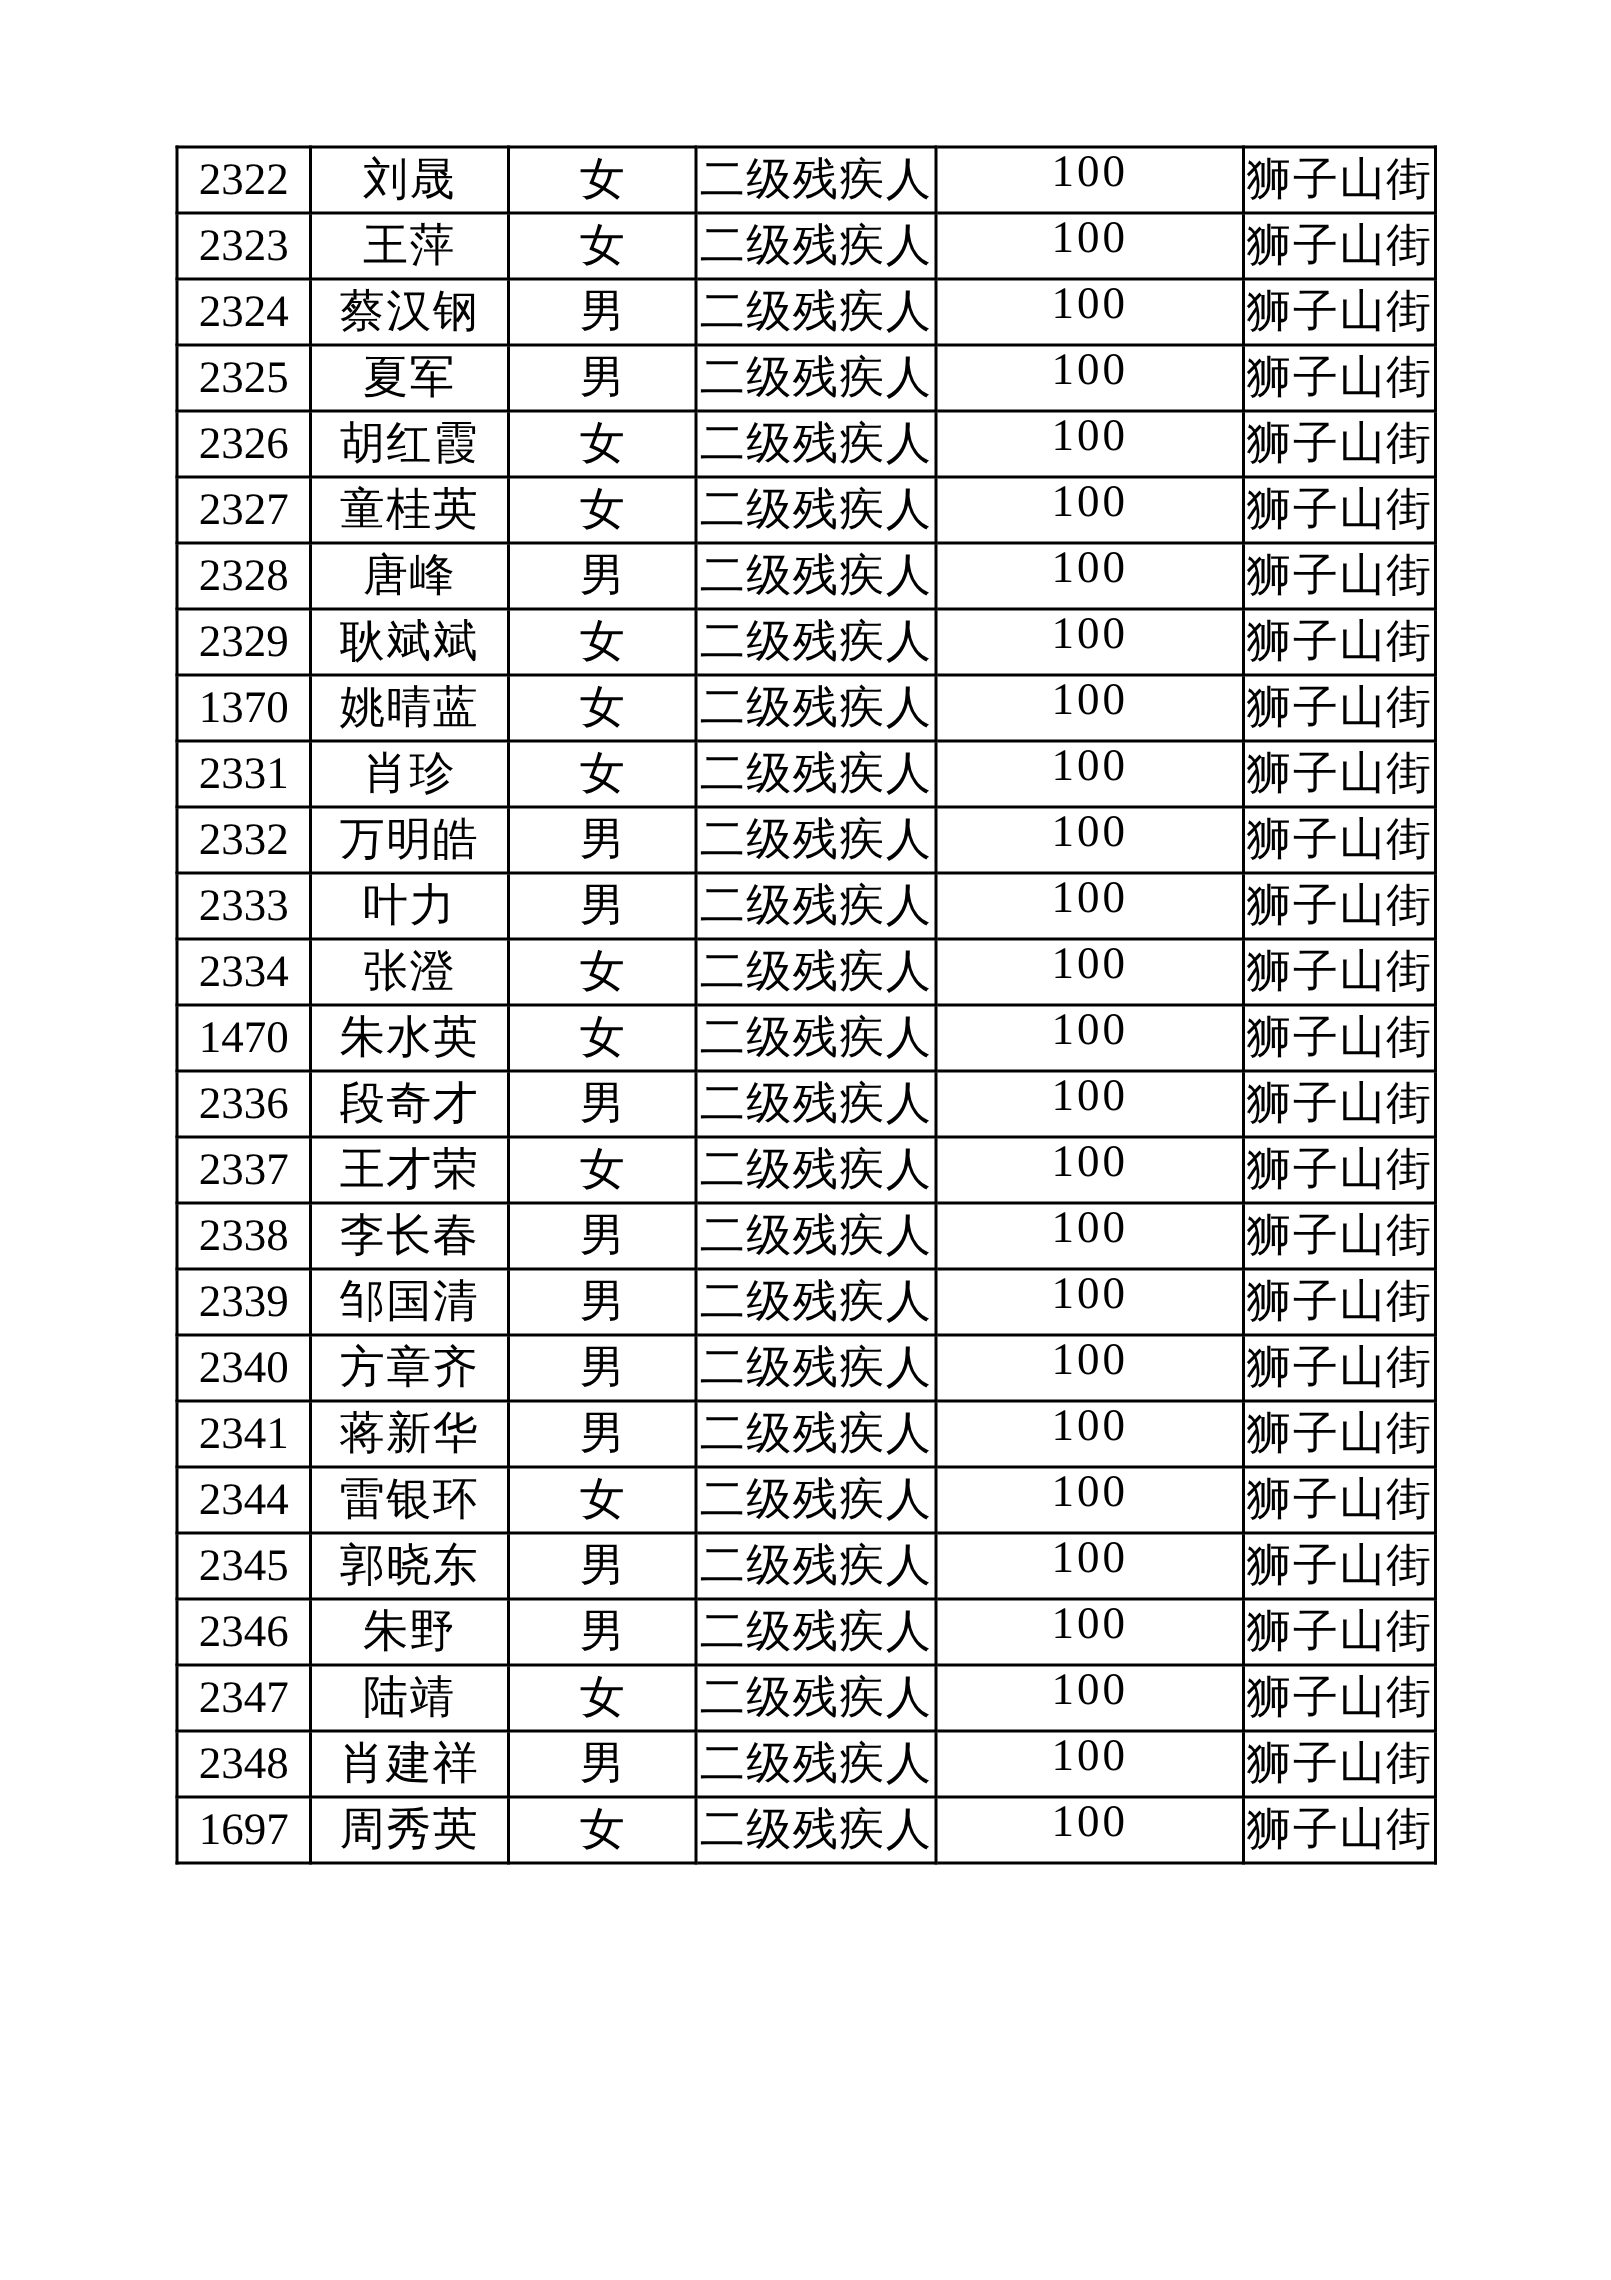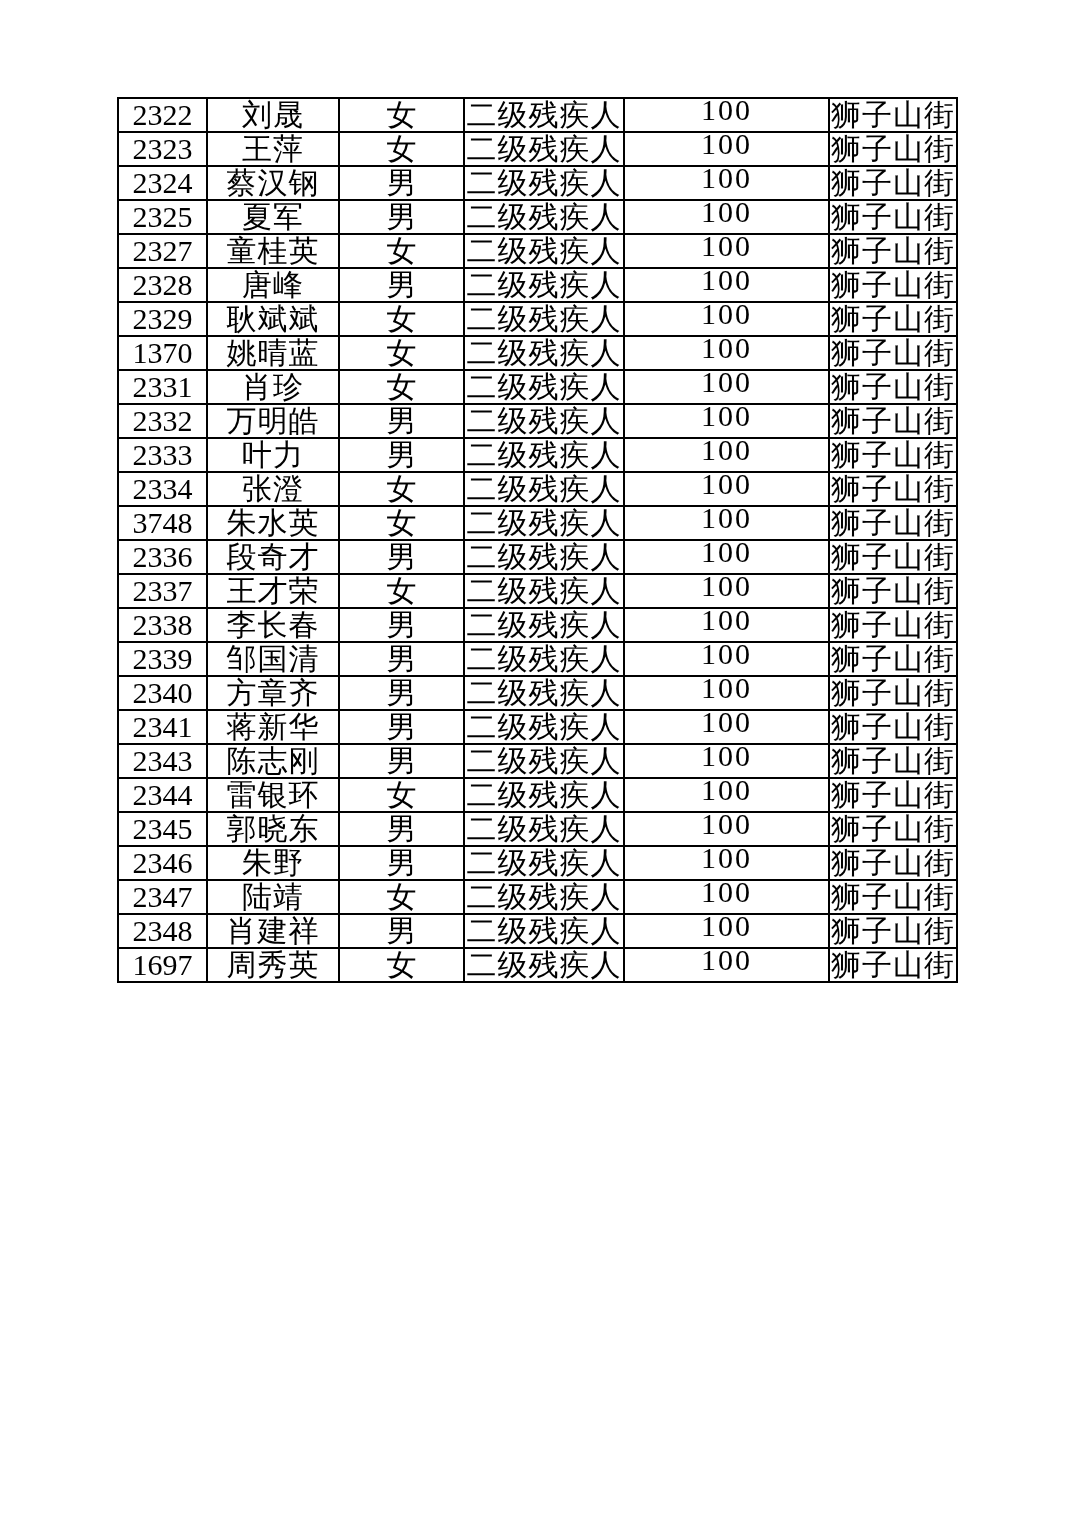--- a/index.html
+++ b/index.html
@@ -32,21 +32,21 @@
     text-align: center;
     vertical-align: middle;
     font-size: 30px;
     line-height: 1;
     padding: 0;
     white-space: nowrap;
     overflow: hidden;
     color: #000000;
   }
   table.roster tr {
-    height: 34px;
+    height: 44px;
     font-family: Liberation Serif, serif;
   }
   td.cell-id     { font-size: 31px; }
   td.cell-name   { letter-spacing: 1px; }
   td.cell-gender { }
   td.cell-category { font-size: 29px; letter-spacing: 1px; }
   td.cell-amount { font-size: 29px; }
   td.cell-amount span {
     display: inline-block;
     transform: translateY(-5px);
@@ -94,20 +94,28 @@
         </tr>
         <tr>
           <td class="cell-id">2325</td>
           <td class="cell-name">夏军</td>
           <td class="cell-gender">男</td>
           <td class="cell-category">二级残疾人</td>
           <td class="cell-amount"><span>100</span></td>
           <td class="cell-street">狮子山街</td>
         </tr>
         <tr>
+          <td class="cell-id">2326</td>
+          <td class="cell-name">胡红霞</td>
+          <td class="cell-gender">女</td>
+          <td class="cell-category">二级残疾人</td>
+          <td class="cell-amount"><span>100</span></td>
+          <td class="cell-street">狮子山街</td>
+        </tr>
+        <tr>
           <td class="cell-id">2327</td>
           <td class="cell-name">童桂英</td>
           <td class="cell-gender">女</td>
           <td class="cell-category">二级残疾人</td>
           <td class="cell-amount"><span>100</span></td>
           <td class="cell-street">狮子山街</td>
         </tr>
         <tr>
           <td class="cell-id">2328</td>
           <td class="cell-name">唐峰</td>
@@ -158,21 +166,21 @@
         </tr>
         <tr>
           <td class="cell-id">2334</td>
           <td class="cell-name">张澄</td>
           <td class="cell-gender">女</td>
           <td class="cell-category">二级残疾人</td>
           <td class="cell-amount"><span>100</span></td>
           <td class="cell-street">狮子山街</td>
         </tr>
         <tr>
-          <td class="cell-id">3748</td>
+          <td class="cell-id">1470</td>
           <td class="cell-name">朱水英</td>
           <td class="cell-gender">女</td>
           <td class="cell-category">二级残疾人</td>
           <td class="cell-amount"><span>100</span></td>
           <td class="cell-street">狮子山街</td>
         </tr>
         <tr>
           <td class="cell-id">2336</td>
           <td class="cell-name">段奇才</td>
           <td class="cell-gender">男</td>
@@ -208,28 +216,20 @@
           <td class="cell-id">2340</td>
           <td class="cell-name">方章齐</td>
           <td class="cell-gender">男</td>
           <td class="cell-category">二级残疾人</td>
           <td class="cell-amount"><span>100</span></td>
           <td class="cell-street">狮子山街</td>
         </tr>
         <tr>
           <td class="cell-id">2341</td>
           <td class="cell-name">蒋新华</td>
-          <td class="cell-gender">男</td>
-          <td class="cell-category">二级残疾人</td>
-          <td class="cell-amount"><span>100</span></td>
-          <td class="cell-street">狮子山街</td>
-        </tr>
-        <tr>
-          <td class="cell-id">2343</td>
-          <td class="cell-name">陈志刚</td>
           <td class="cell-gender">男</td>
           <td class="cell-category">二级残疾人</td>
           <td class="cell-amount"><span>100</span></td>
           <td class="cell-street">狮子山街</td>
         </tr>
         <tr>
           <td class="cell-id">2344</td>
           <td class="cell-name">雷银环</td>
           <td class="cell-gender">女</td>
           <td class="cell-category">二级残疾人</td>

